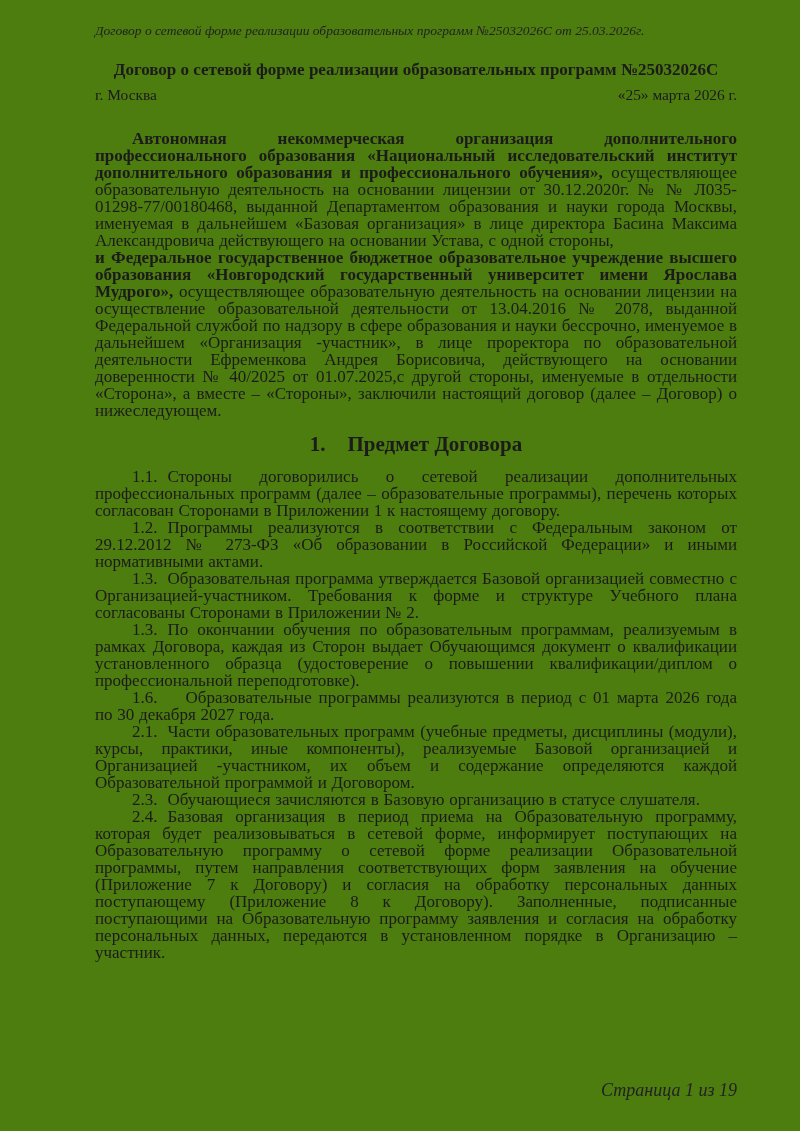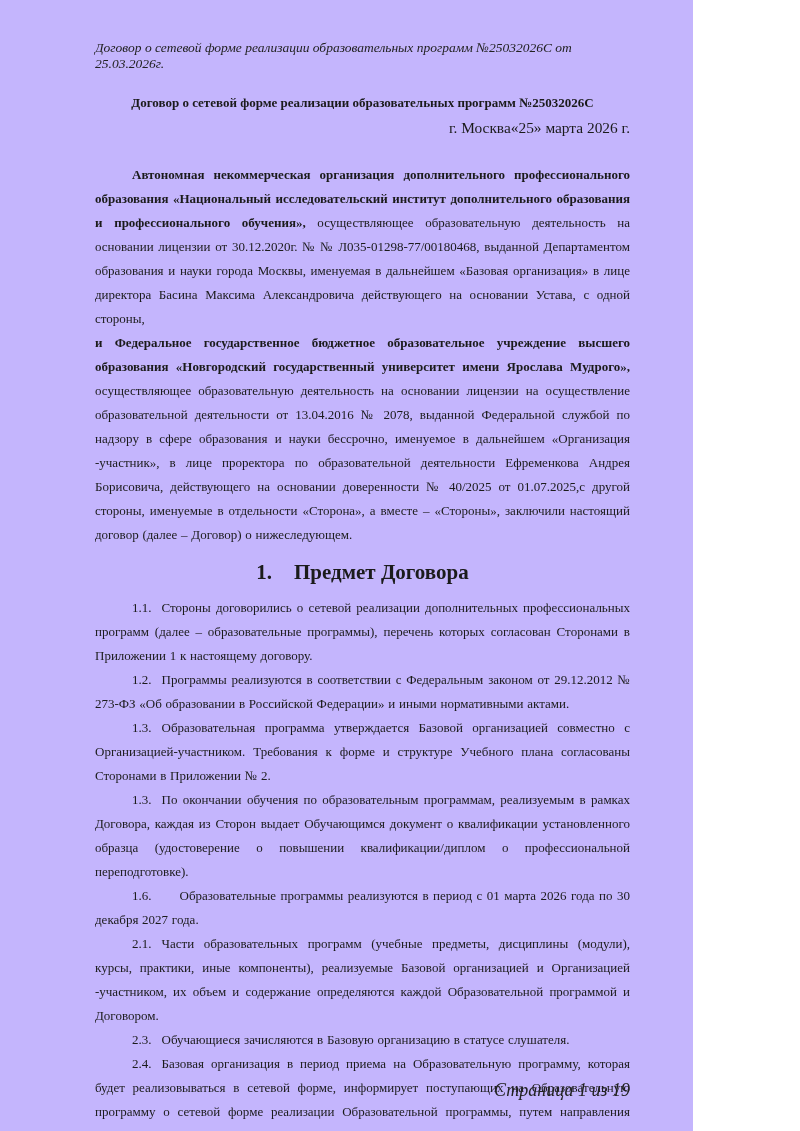--- a/index.html
+++ b/index.html
@@ -1,51 +1,51 @@
 <!DOCTYPE html>
 <html><head>
 <meta charset="utf-8">
 <style>
   html, body { margin: 0; padding: 0; background: #ffffff; }
   .page {
     position: relative;
-    width: 693px;
+    width: 800px;
     height: 1131px;
     box-sizing: border-box;
-    background: #c4b5fd;
-    padding: 40px 63px 0 95px;
+    background: #4d7c0f;
+    padding: 23px 63px 0 95px;
     font-family: "Liberation Serif", "DejaVu Serif", serif;
     color: #1b1b1b;
     overflow: hidden;
   }
   .running-header {
     font-style: italic;
     font-size: 13.5px;
     line-height: 16px;
     color: #222;
     text-align: left;
     padding-left: 0px;
   }
   .doc-title {
-    font-size: 13px;
+    font-size: 17px;
     font-weight: bold;
     text-align: center;
     margin: 21px 0 6px 0;
     line-height: 20px;
   }
   .place-date {
     display: flex;
-    justify-content: flex-end;
+    justify-content: space-between;
     font-size: 15.4px;
     margin: 2px 0 26px 0;
   }
   .body-p {
     margin: 0;
-    font-size: 13px;
-    line-height: 24px;
+    font-size: 17px;
+    line-height: 17px;
     text-align: justify;
     word-spacing: 0.5px;
   }
   .indent { text-indent: 37px; }
   .sec-heading {
     font-weight: bold;
     text-align: center;
     font-size: 21px;
     line-height: 23px;
     margin: 14px 0 12px 0;

